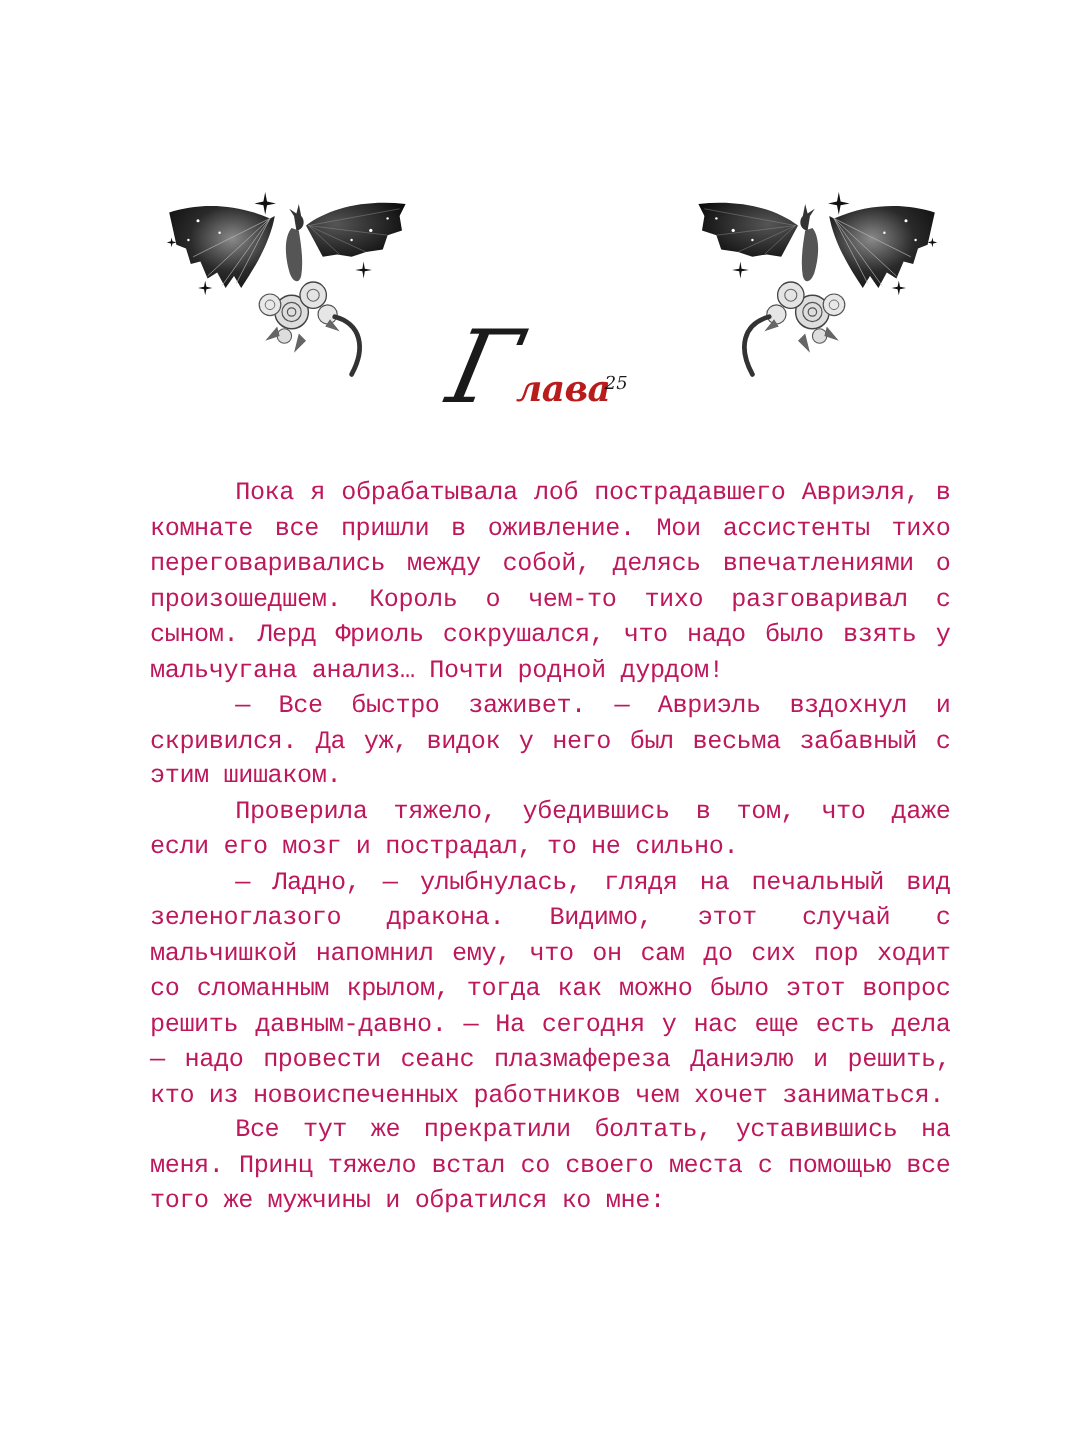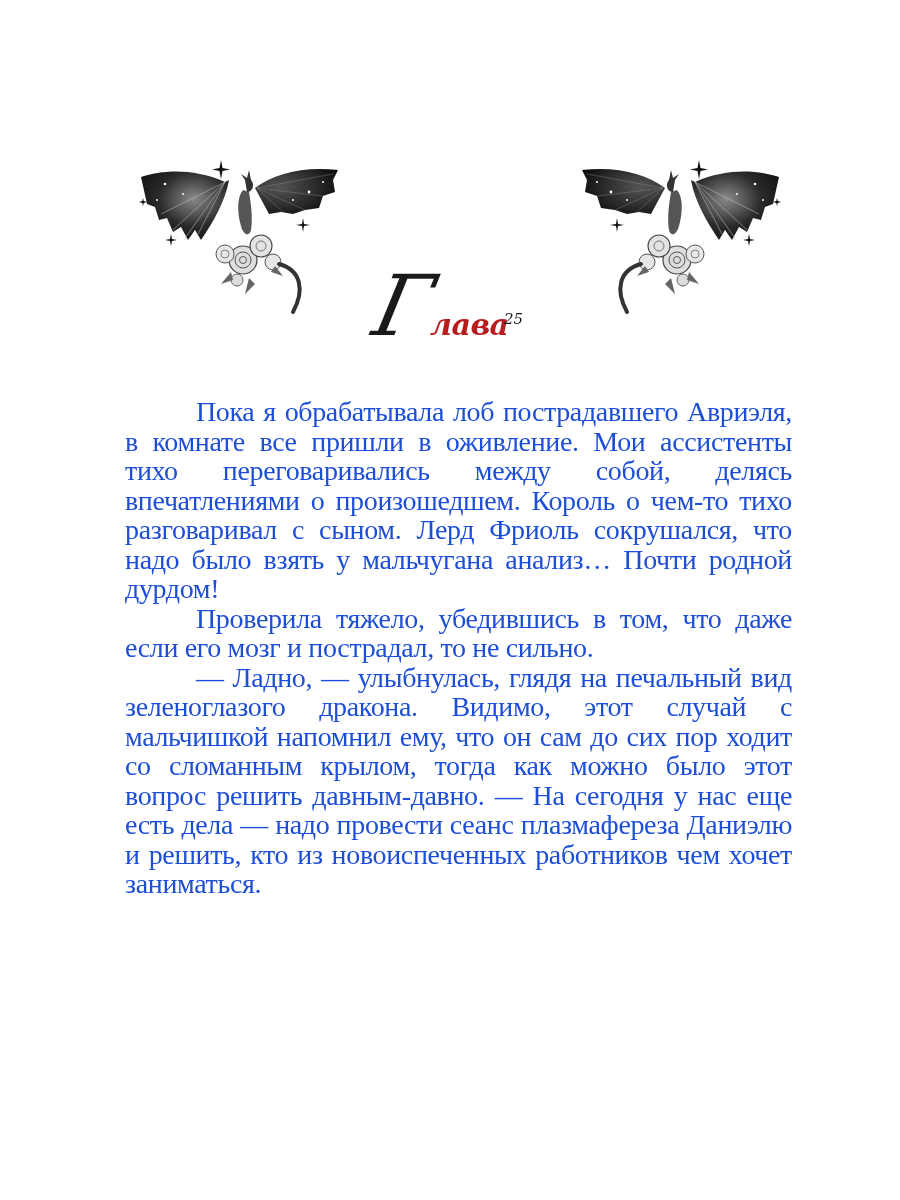--- a/index.html
+++ b/index.html
@@ -60,24 +60,24 @@
       font-style: italic;
       font-size: 15px;
       line-height: 1;
       color: #1a1a1a;
     }
     .text-body {
       position: absolute;
       left: 125px;
       top: 397px;
       width: 667px;
-      font-family: Liberation Serif, serif;
-      font-size: 28px;
+      font-family: Liberation Mono, monospace;
+      font-size: 21px;
       line-height: 29.5px;
-      color: #1d4ed8;
+      color: #be185d;
       letter-spacing: -0.35px;
       word-spacing: 0px;
     }
     .text-body p {
       margin: 0;
       text-indent: 71px;
       text-align: justify;
       transform-origin: left top;
     }
   </style>
@@ -185,15 +185,17 @@
 </div>
 
 <div class="chapter-title">
   <span class="big-g">Г</span>
   <span class="rest">лава</span>
   <span class="num">25</span>
 </div>
 
 <div class="text-body">
   <p>Пока я обрабатывала лоб пострадавшего Авриэля, в комнате все пришли в оживление. Мои ассистенты тихо переговаривались между собой, делясь впечатлениями о произошедшем. Король о чем-то тихо разговаривал с сыном. Лерд Фриоль сокрушался, что надо было взять у мальчугана анализ… Почти родной дурдом!</p>
+  <p>— Все быстро заживет. — Авриэль вздохнул и скривился. Да уж, видок у него был весьма забавный с этим шишаком.</p>
   <p>Проверила тяжело, убедившись в том, что даже если его мозг и пострадал, то не сильно.</p>
   <p>— Ладно, — улыбнулась, глядя на печальный вид зеленоглазого дракона. Видимо, этот случай с мальчишкой напомнил ему, что он сам до сих пор ходит со сломанным крылом, тогда как можно было этот вопрос решить давным-давно. — На сегодня у нас еще есть дела — надо провести сеанс плазмафереза Даниэлю и решить, кто из новоиспеченных работников чем хочет заниматься.</p>
+  <p>Все тут же прекратили болтать, уставившись на меня. Принц тяжело встал со своего места с помощью все того же мужчины и обратился ко мне:</p>
 </div>
 
 </body></html>

